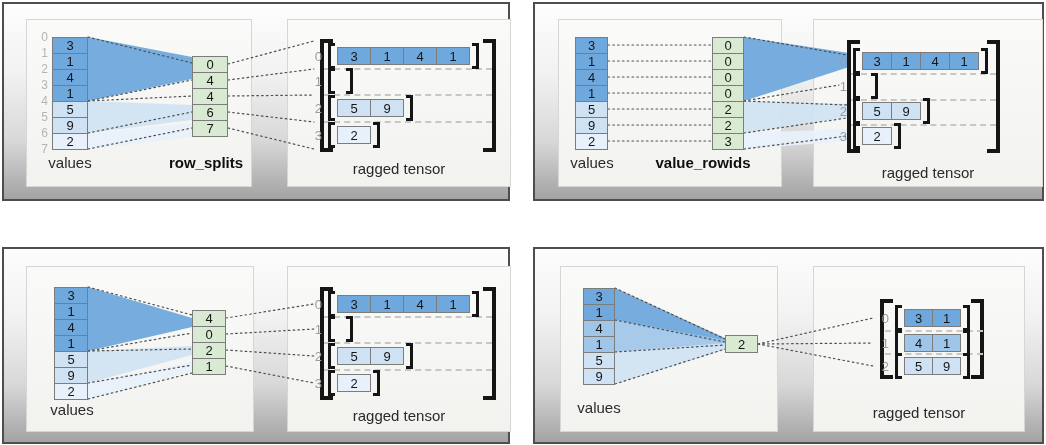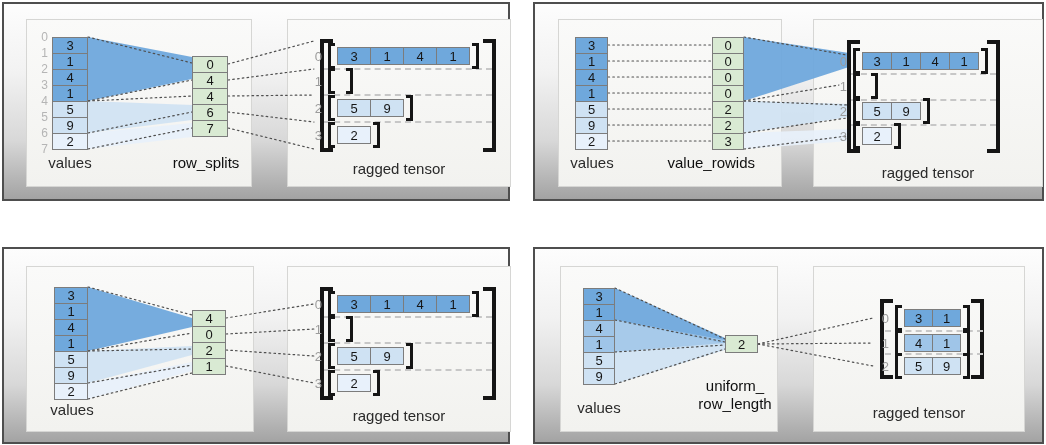--- a/index.html
+++ b/index.html
@@ -19,21 +19,21 @@
   
   .p0 .vals .cell:nth-of-type(-n+4),.p1 .vals .cell:nth-of-type(-n+4),.p2 .vals .cell:nth-of-type(-n+4){background:#6fa8dc;}
   .p0 .vals .cell:nth-of-type(n+5),.p1 .vals .cell:nth-of-type(n+5),.p2 .vals .cell:nth-of-type(n+5){background:#cfe2f3;}
   .p0 .vals .cell:nth-of-type(7),.p1 .vals .cell:nth-of-type(7),.p2 .vals .cell:nth-of-type(7){background:#e8f1fb;}
   .p3 .vals .cell:nth-of-type(-n+2){background:#6fa8dc;}
   .p3 .vals .cell:nth-of-type(n+3){background:#9fc5e8;}
   .p3 .vals .cell:nth-of-type(n+5){background:#cfe2f3;}
   .idxcol{position:absolute;display:flex;flex-direction:column;}
   .idx{height:16px;line-height:16px;width:18px;text-align:right;font-size:12px;color:#b5b5b5;}
   .lbl{position:absolute;font-size:15px;color:#2a2a2a;text-align:center;white-space:nowrap;}
-  .plbl{font-weight:normal;color:#0f0f0f;}
+  .plbl{font-weight:bold;color:#0f0f0f;}
   
   .obrk{position:absolute;box-sizing:border-box;width:13px;border:4px solid #151515;}
   .obrk.l{border-right:none;} .obrk.r{border-left:none;}
   .trow{position:absolute;display:flex;align-items:center;height:26px;}
   .brk{box-sizing:border-box;width:7px;height:26px;border:3px solid #151515;flex:none;}
   .brk.l{border-right:none;margin-right:2px;} .brk.r{border-left:none;margin-left:2px;}
   .rcells{display:flex;flex-direction:row;}
   .tcell{box-sizing:border-box;border:1px solid #7c7c7c;width:var(--tw,34px);height:18px;
          display:flex;align-items:center;justify-content:center;font-size:13px;color:#161616;}
   .tcell + .tcell{margin-left:-1px;}
@@ -183,21 +183,21 @@
 
     <div class="cell gcell">0</div>
         <div class="cell gcell">0</div>
         <div class="cell gcell">0</div>
         <div class="cell gcell">0</div>
         <div class="cell gcell">2</div>
         <div class="cell gcell">2</div>
         <div class="cell gcell">3</div>
       </div>
     <div class="lbl" style="left:14px;top:150px;width:86px;">values</div>
-    <div class="lbl plbl" style="left:88px;top:150px;width:132px;text-align:right;">value_rowids</div>
+    <div class="lbl plbl" style="left:102px;top:150px;width:132px;">value_rowids</div>
     <div class="obrk l" style="left:312px;top:36px;height:113px;"></div>
     <div class="obrk r" style="left:452px;top:36px;height:113px;"></div>
     <div class="sep" style="left:316px;top:69px;width:145px;"></div>
     <div class="sep" style="left:316px;top:95px;width:145px;"></div>
     <div class="sep" style="left:316px;top:120px;width:145px;"></div>
     <div class="trow" style="left:318px;top:44px;">
       <span class="rlabel">0</span>
       <span class="brk l"></span>
       <div class="rcells tone-dark" style="--tw:30px;">
 
@@ -346,22 +346,20 @@
         <div class="cell">4</div>
         <div class="cell">1</div>
         <div class="cell">5</div>
         <div class="cell">9</div>
       </div>
     <div class="cells" style="left:190px;top:86px;--cw:33px;--ch:18px;">
 
     <div class="cell gcell">2</div>
       </div>
     <div class="lbl" style="left:18px;top:150px;width:92px;">values</div>
-    <div class="lbl plbl" style="left:140px;top:128px;width:120px;">uniform_</div>
-    <div class="lbl plbl" style="left:140px;top:146px;width:120px;">row_length</div>
     <div class="obrk l" style="left:345px;top:50px;height:80px;"></div>
     <div class="obrk r" style="left:436px;top:50px;height:80px;"></div>
     <div class="sep" style="left:350px;top:81px;width:98px;"></div>
     <div class="sep" style="left:350px;top:104px;width:98px;"></div>
     <div class="trow" style="left:360px;top:56px;">
       <span class="rlabel">0</span>
       <span class="brk l"></span>
       <div class="rcells tone-dark" style="--tw:29px;">
 
       <div class="tcell">3</div>

